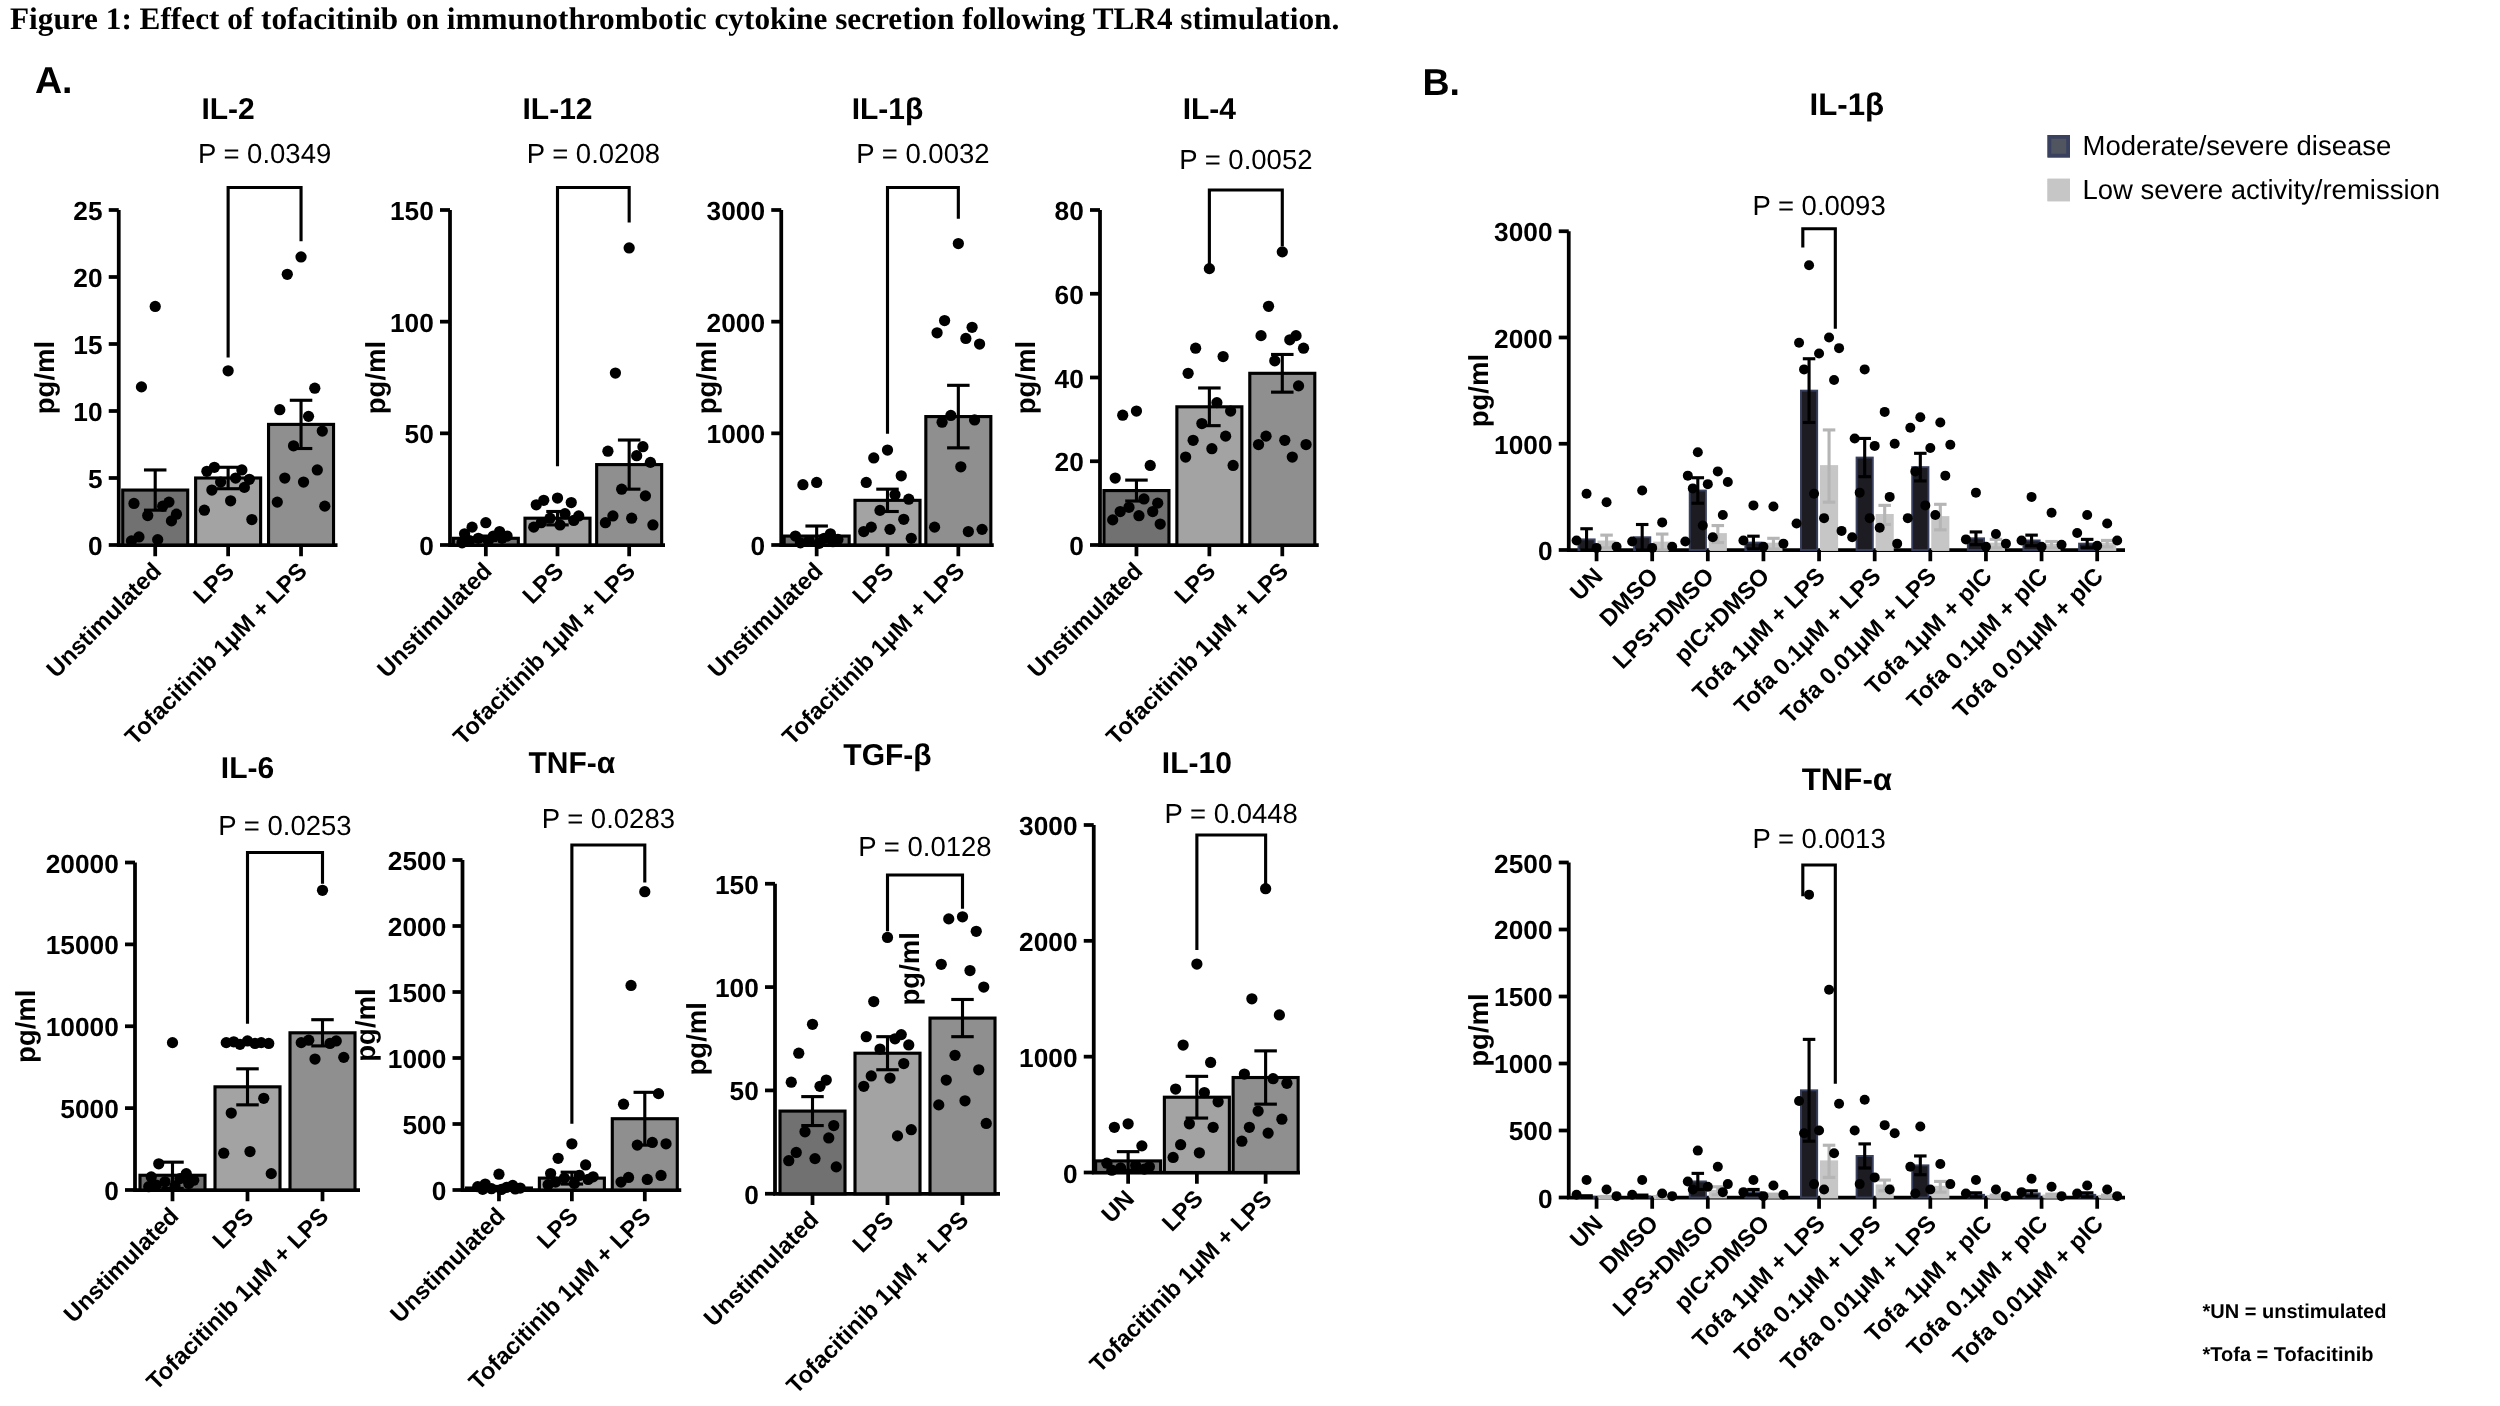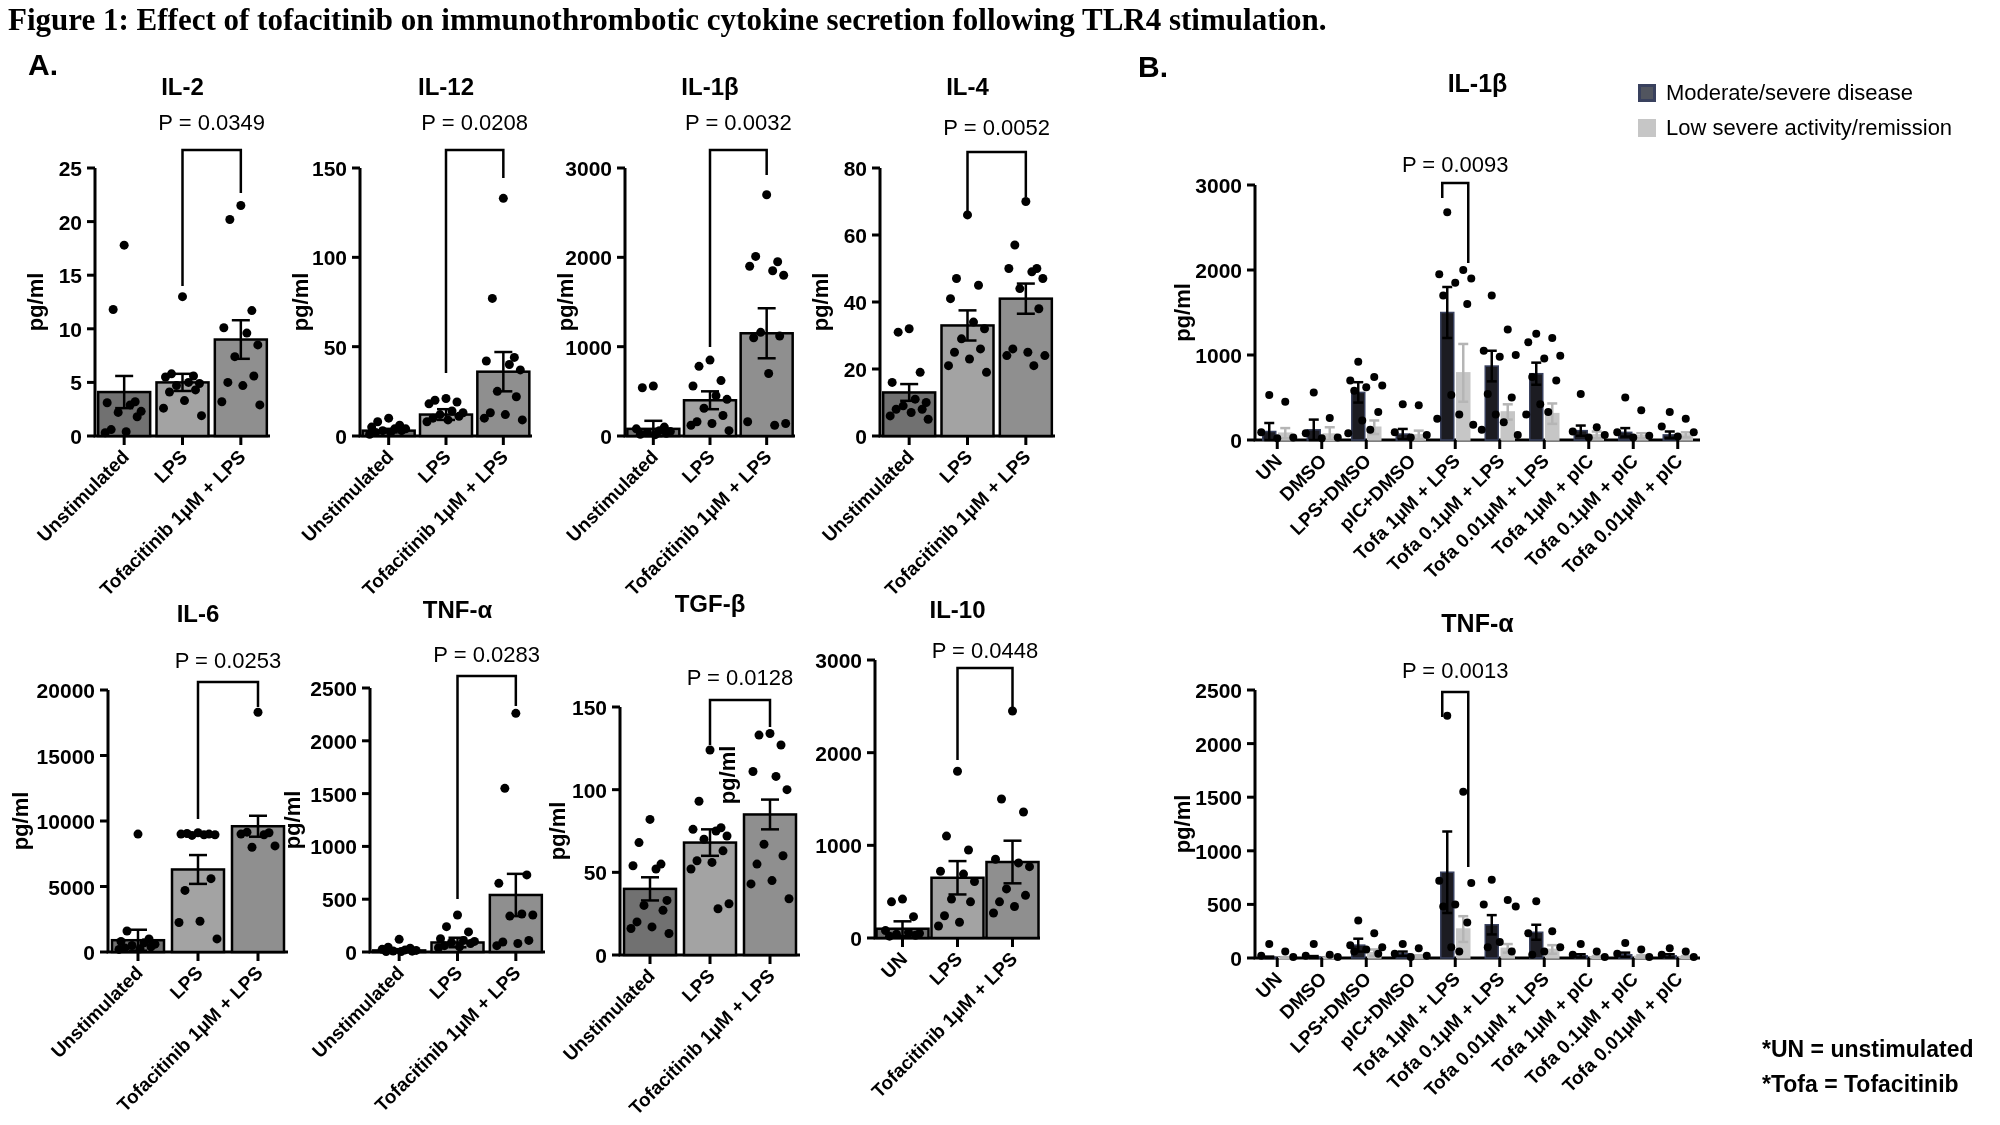--- a/index.html
+++ b/index.html
@@ -2,31 +2,31 @@
 <html><head>
 <meta charset="utf-8">
 <style>
   html,body{margin:0;padding:0;}
   body{
     width:2000px;height:1125px;position:relative;background:#ffffff;
     font-family:"Liberation Sans", sans-serif;color:#000;overflow:hidden;
   }
   .fig-title{
     position:absolute;left:8px;top:2px;
-    font-family:"Liberation Serif", serif;font-weight:bold;font-size:31px;white-space:nowrap;
+    font-family:"Liberation Serif", serif;font-weight:bold;font-size:25px;white-space:nowrap;
   }
   .panel-label{position:absolute;font-weight:bold;font-size:30px;}
   #panel-a-label{left:28px;top:48px;}
   #panel-b-label{left:1138px;top:50px;}
   #chart-canvas{position:absolute;left:0;top:0;}
-  .legend{position:absolute;left:1638px;top:80px;}
+  .legend{position:absolute;left:1638px;top:104px;}
   .legend-row{display:flex;align-items:center;margin-bottom:9px;}
   .legend-swatch{width:18px;height:18px;display:inline-block;margin-right:10px;box-sizing:border-box;}
   .legend-label{font-size:22px;white-space:nowrap;}
-  .footnotes{position:absolute;left:1762px;top:1032px;font-size:23px;font-weight:600;line-height:35px;}
+  .footnotes{position:absolute;left:1762px;top:1032px;font-size:16px;font-weight:600;line-height:35px;}
   svg text{fill:#000;}
 </style>
 </head>
 <body>
 
 <div class="fig-title">Figure 1: Effect of tofacitinib on immunothrombotic cytokine secretion following TLR4 stimulation.</div>
 <div class="panel-label" id="panel-a-label">A.</div>
 <div class="panel-label" id="panel-b-label">B.</div>
 
 <svg id="chart-canvas" width="2000" height="1125">

